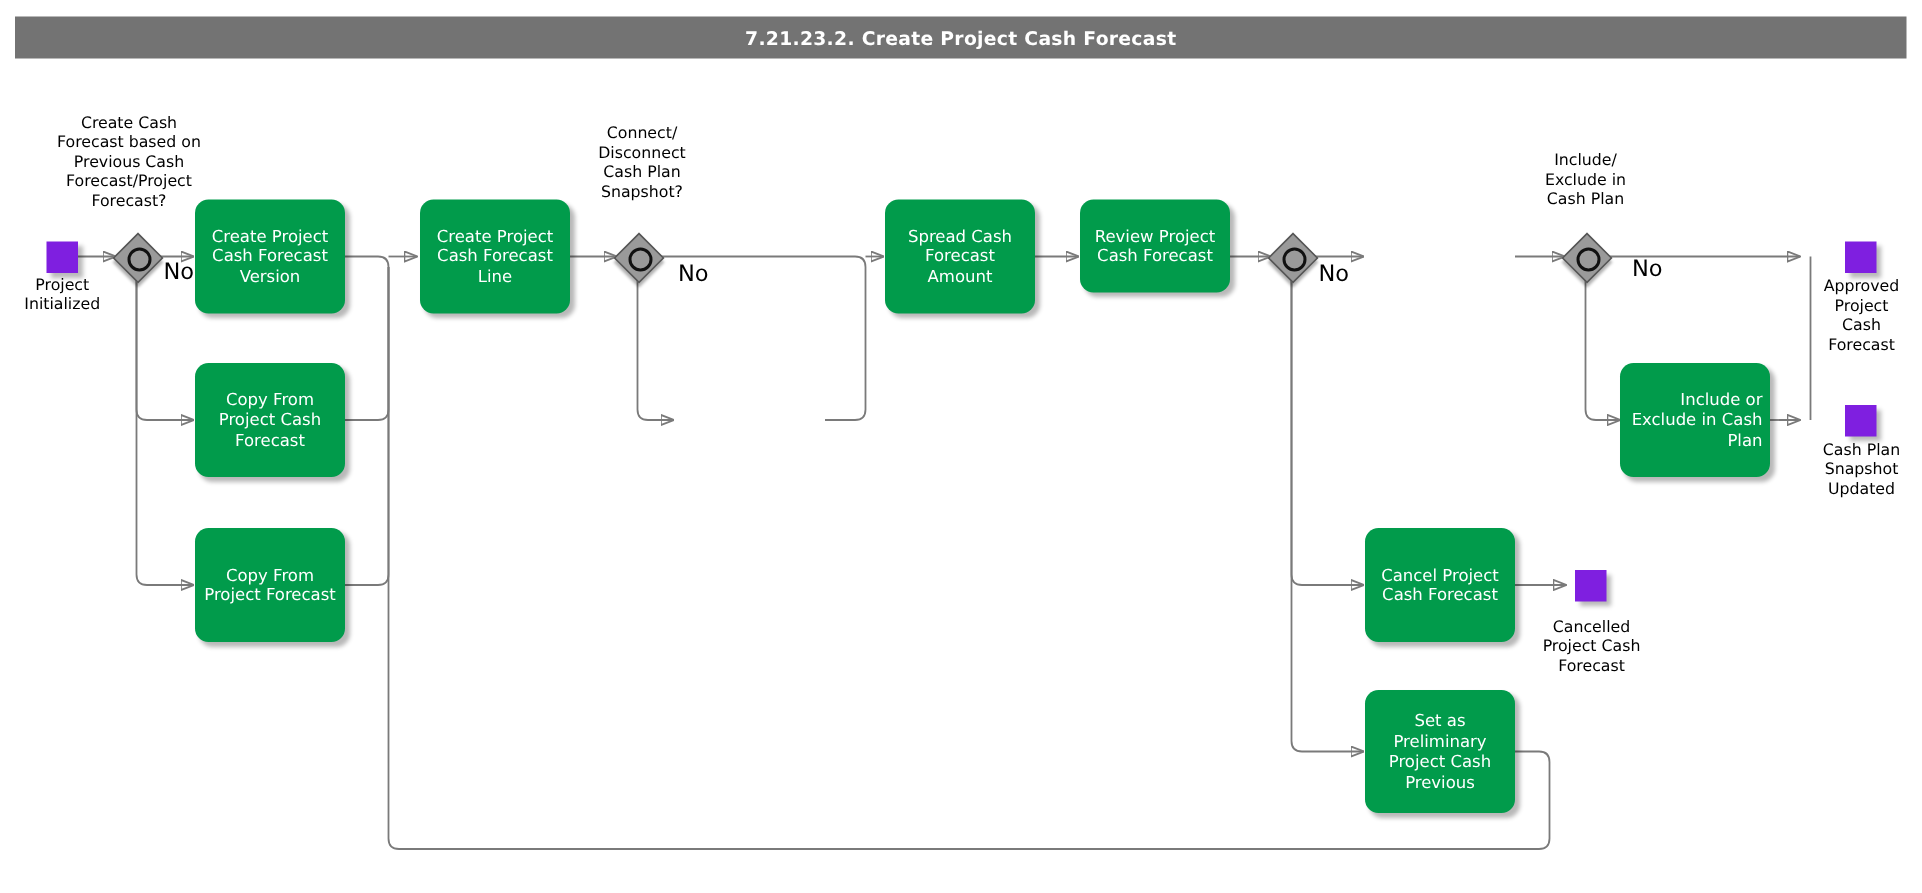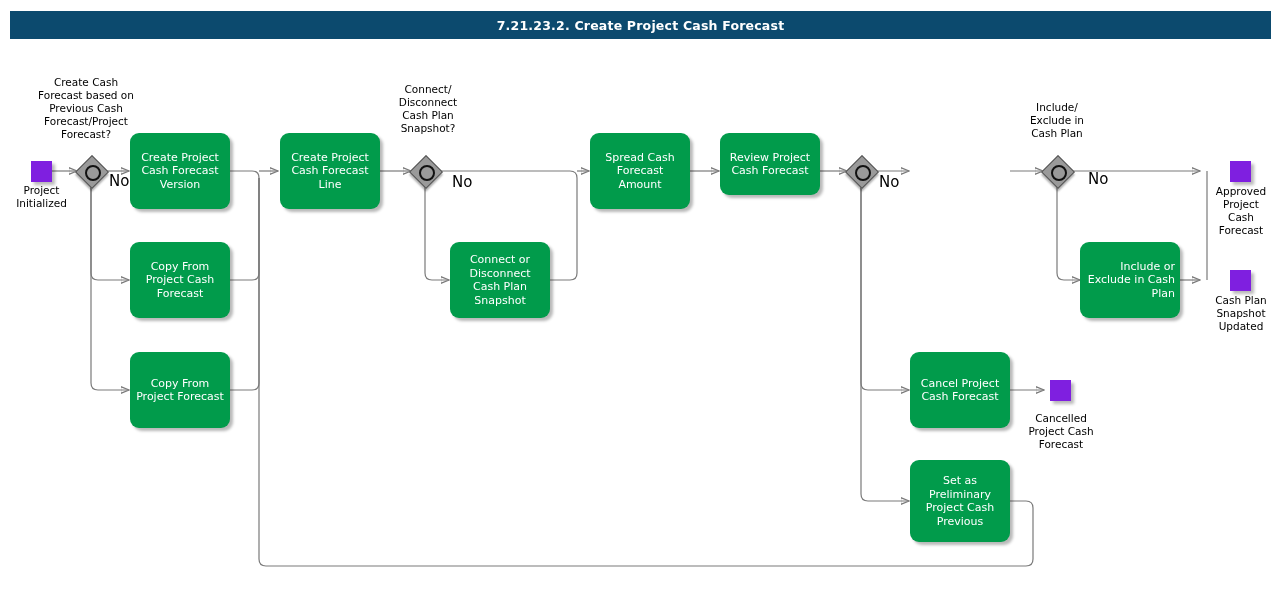--- a/index.html
+++ b/index.html
@@ -5,21 +5,21 @@
   html,body{margin:0;padding:0;background:#ffffff;}
   body{
     font-family:"DejaVu Sans", sans-serif;
     width:1281px;height:595px;position:relative;overflow:hidden;
   }
   #canvas{position:absolute;left:0;top:0;width:1281px;height:595px;}
 
   
   .titlebar{
     position:absolute;left:10px;top:11px;width:1261px;height:28px;
-    background:#0c4a6e;color:#ffffff;
+    background:#737373;color:#ffffff;
     font-size:12.5px;font-weight:bold;
     display:flex;align-items:center;justify-content:center;
     letter-spacing:.2px;
   }
 
   
   svg.links{position:absolute;left:0;top:0;width:1281px;height:595px;pointer-events:none;}
   svg.links path,svg.links line{fill:none;stroke:#7a7a7a;stroke-width:1.2px;}
 
   
@@ -155,23 +155,20 @@
   <div class="lbl" style="left:375px;top:83px;width:106px;">Connect/
 Disconnect
 Cash Plan
 Snapshot?</div>
   <div class="gateway" style="left:411px;top:157px;">
     <div class="gw-diamond"></div>
     <div class="gw-ring"></div>
   </div>
   <div class="lbl-no" style="left:452px;top:176px;">No</div>
 
-  <div class="task" style="left:450px;top:242px;width:100px;height:76px;">Connect or
-Disconnect Cash
-Plan Snapshot</div>
 
   <div class="task" style="left:590px;top:133px;width:100px;height:76px;">Spread Cash
 Forecast Amount</div>
   <div class="task" style="left:720px;top:133px;width:100px;height:62px;">Review Project
 Cash Forecast</div>
 
   <div class="gateway" style="left:847px;top:157px;">
     <div class="gw-diamond"></div>
     <div class="gw-ring"></div>
   </div>

